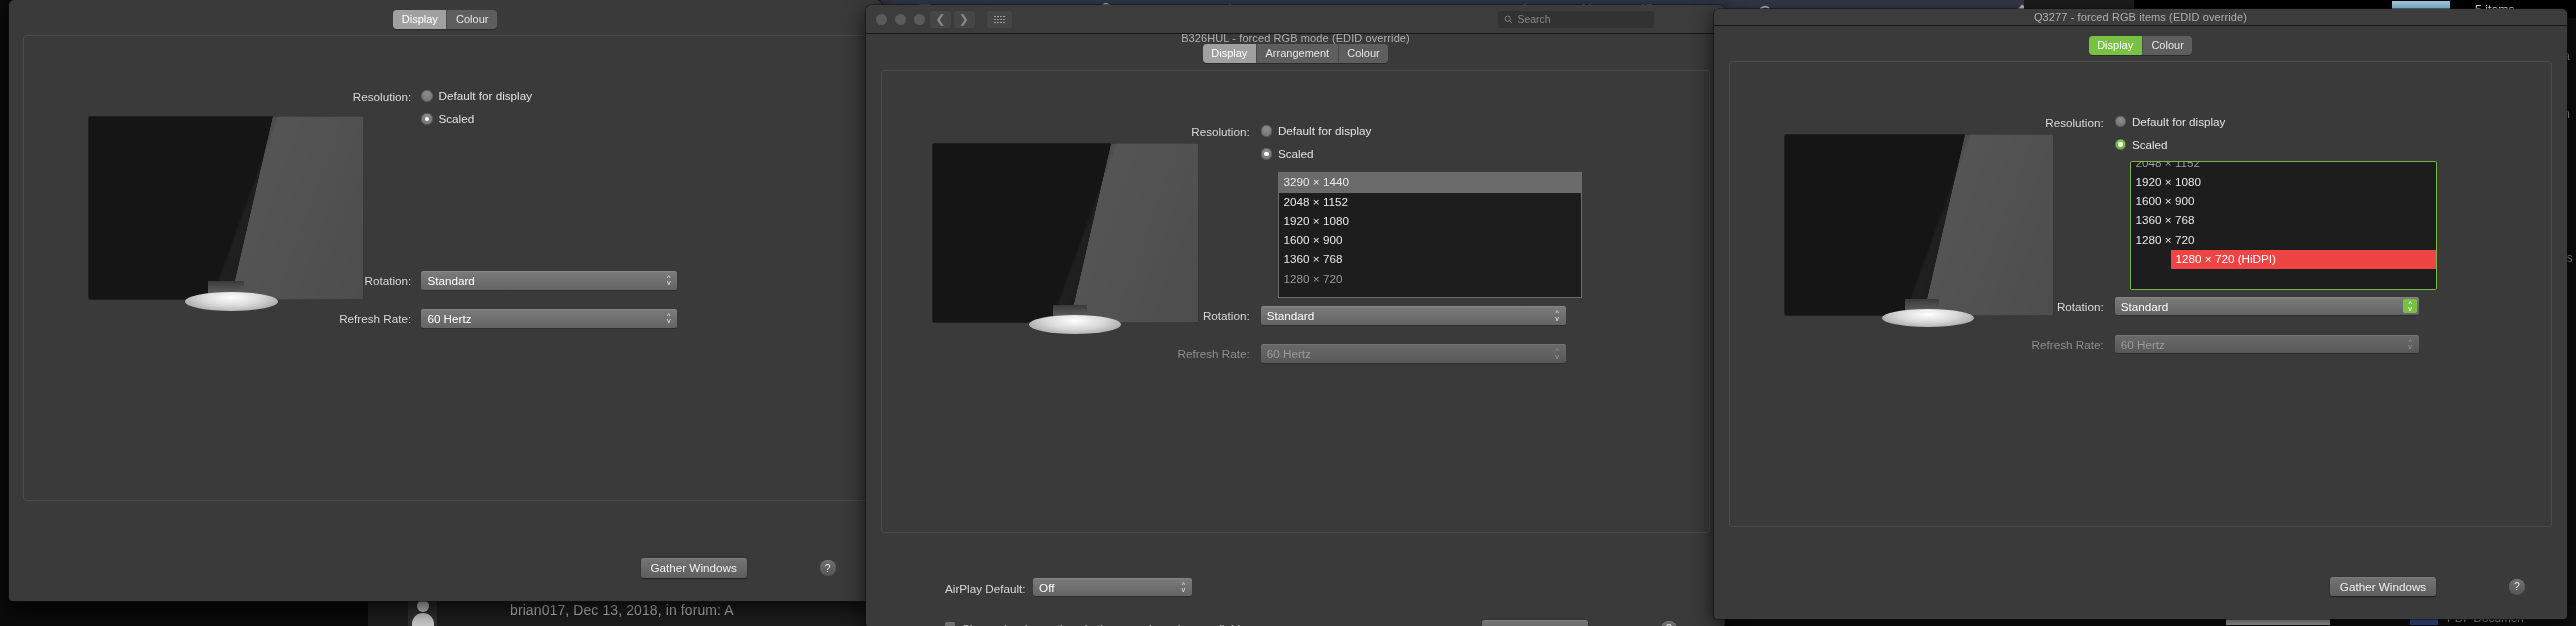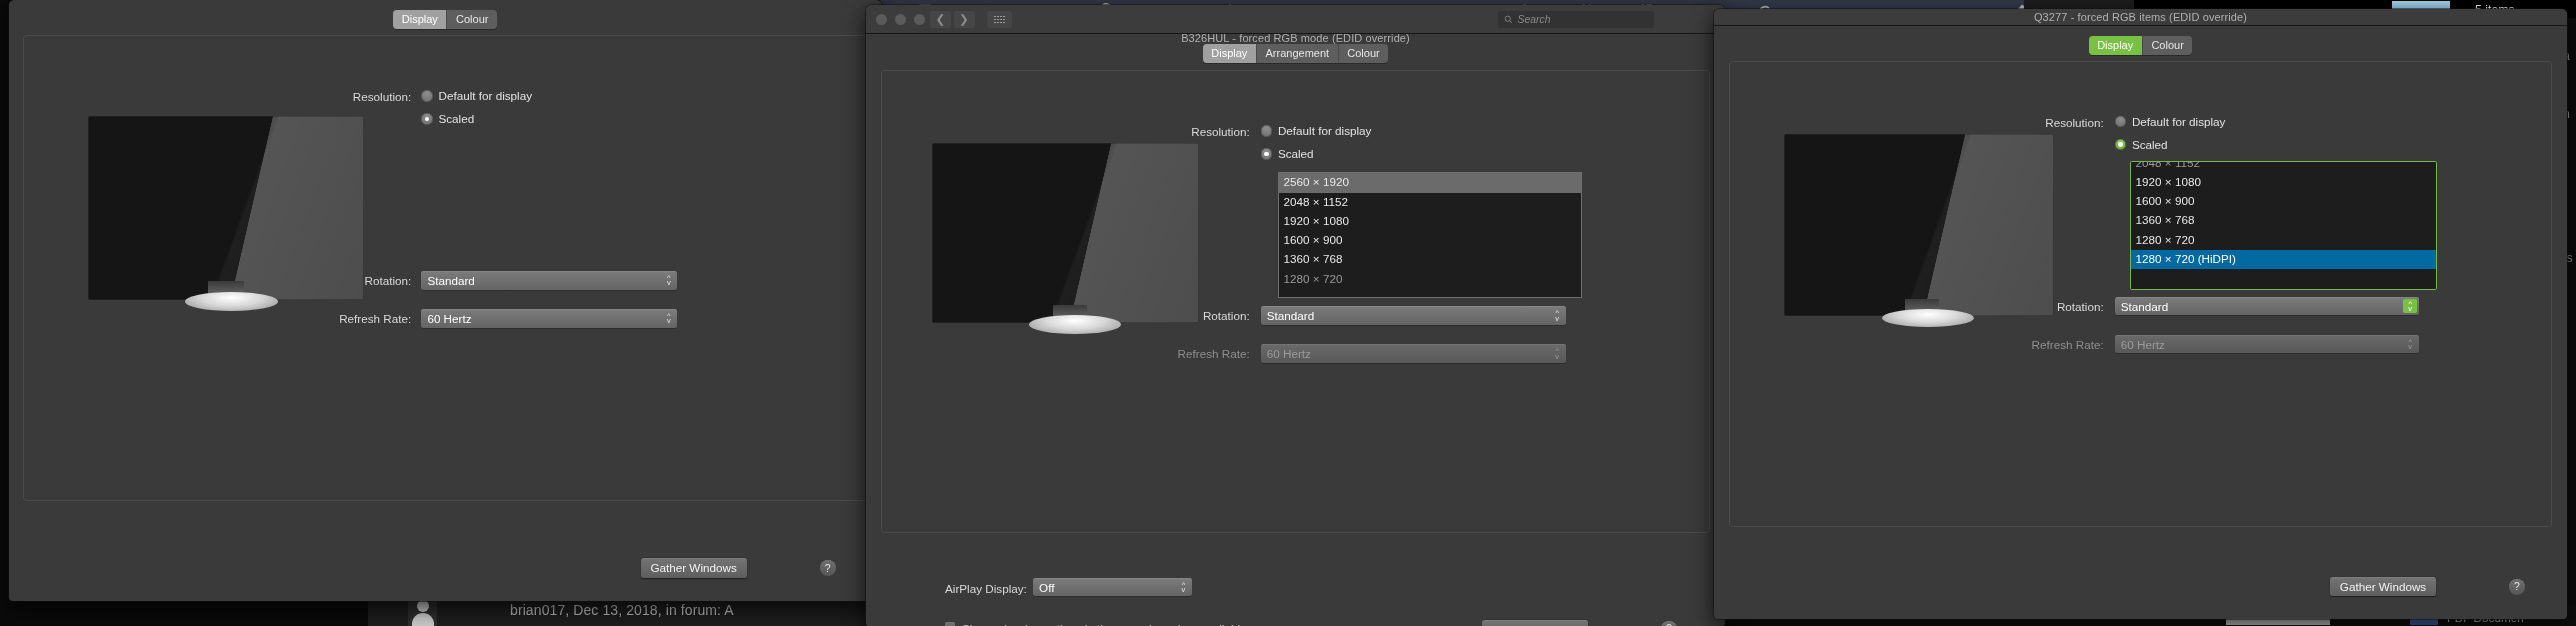--- a/index.html
+++ b/index.html
@@ -89,21 +89,21 @@
   .radio.green { background:radial-gradient(circle at 50% 30%, #8fd05a, #5ba32c); }
   .radio-label { font-size:11.7px; color:#e2e2e2; margin-left:5.5px; white-space:nowrap; }
 
   
   .reslist { position:absolute; background:#1d1d1d; border:0.6px solid #6e6e6e;
              overflow:hidden; }
   .reslist.green { border:1.8px solid #7ab648; border-radius:1.8px; }
   .resrow { font-size:11.7px; color:#e8e8e8; padding:1.8px 4.9px 2.5px; white-space:nowrap;
             line-height:1.28; }
   .resrow.sel { background:#6b6b6b; }
-  .resrow.greensel { background:#0369a1; color:#ffffff; }
+  .resrow.greensel { background:#ef4444; color:#ffffff;margin-left:40px; }
 
   
   .popup { position:absolute; height:18.4px; border-radius:2.5px;
            background:linear-gradient(#7c7c7c,#646464);
            box-shadow:inset 0 0.6px 0 rgba(255,255,255,.16), 0 0.6px 0.6px rgba(0,0,0,.45);
            display:flex; align-items:center; }
   .popup.disabled { background:linear-gradient(#6a6a6a,#585858); }
   .popup .val { font-size:11.7px; color:#ffffff; padding-left:6.1px; }
   .popup.disabled .val { color:#9b9b9b; }
   .stepper { position:absolute; right:1.8px; top:1.8px; width:13.5px; height:14.7px;
@@ -128,21 +128,21 @@
   .tl { width:11px; height:11px; border-radius:50%; background:#5b5b5b; }
   .navbtn { width:21px; height:17px; border-radius:3.1px; background:#464646;
             display:flex; align-items:center; justify-content:center;
             color:#8c8c8c; font-size:11.7px; }
   .gridbtn { width:24.5px; height:17px; border-radius:3.1px; background:#464646;
             display:flex; align-items:center; justify-content:center; }
   .griddots { display:grid; grid-template-columns:repeat(4,1.8px); gap:1.2px; }
   .griddots i { width:1.8px; height:1.8px; background:#9a9a9a; display:block; }
   .searchbox { position:absolute; width:156px; height:17px; border-radius:3.1px;
             background:#323232; display:flex; align-items:center; gap:4.3px; padding-left:6.1px; }
-  .searchbox .ph { font-size:10.4px; color:#8a8a8a;font-style:italic; }
+  .searchbox .ph { font-size:10.4px; color:#8a8a8a; }
 
   .chk { position:absolute; width:9.8px; height:9.8px; border-radius:1.8px;
          background:linear-gradient(#757575,#5c5c5c); }
   .chk-lbl { position:absolute; font-size:11.7px; color:#cfcfcf; white-space:nowrap; }
 </style>
 </head>
 <body>
 
 <div id="root">
 
@@ -349,21 +349,21 @@
       <div class="row" style="left:379px; top:53px;">
         <span class="radio"></span>
         <span class="radio-label">Default for display</span>
       </div>
       <div class="row" style="left:379px; top:76px;">
         <span class="radio on"></span>
         <span class="radio-label">Scaled</span>
       </div>
 
       <div class="reslist" style="left:396px; top:101px; width:304px; height:126px;">
-        <div class="resrow sel">2560 × 1920</div>
+        <div class="resrow sel">3290 × 1440</div>
         <div class="resrow">2048 × 1152</div>
         <div class="resrow">1920 × 1080</div>
         <div class="resrow">1600 × 900</div>
         <div class="resrow">1360 × 768</div>
         <div class="resrow" style="color:#9a9a9a;">1280 × 720</div>
       </div>
 
       <div class="row" style="left:61px; top:238px; width:307px; justify-content:flex-end;">
         <span class="lbl">Rotation:</span>
       </div>
@@ -381,21 +381,21 @@
       <div class="popup disabled" style="left:379px; top:273px; width:305px;">
         <span class="val">60 Hertz</span>
         <span class="stepper dim">
             <span>^</span>
             <span>v</span>
           </span>
       </div>
     </div>
 
     <div class="row" style="left:79px; top:577px;">
-      <span class="lbl">AirPlay Display:</span>
+      <span class="lbl">AirPlay Default:</span>
     </div>
     <div class="popup" style="left:167px; top:573px; width:159px;">
       <span class="val">Off</span>
       <span class="stepper">
           <span>^</span>
           <span>v</span>
         </span>
     </div>
 
     <div class="chk" style="left:79px; top:617px;"></div>

